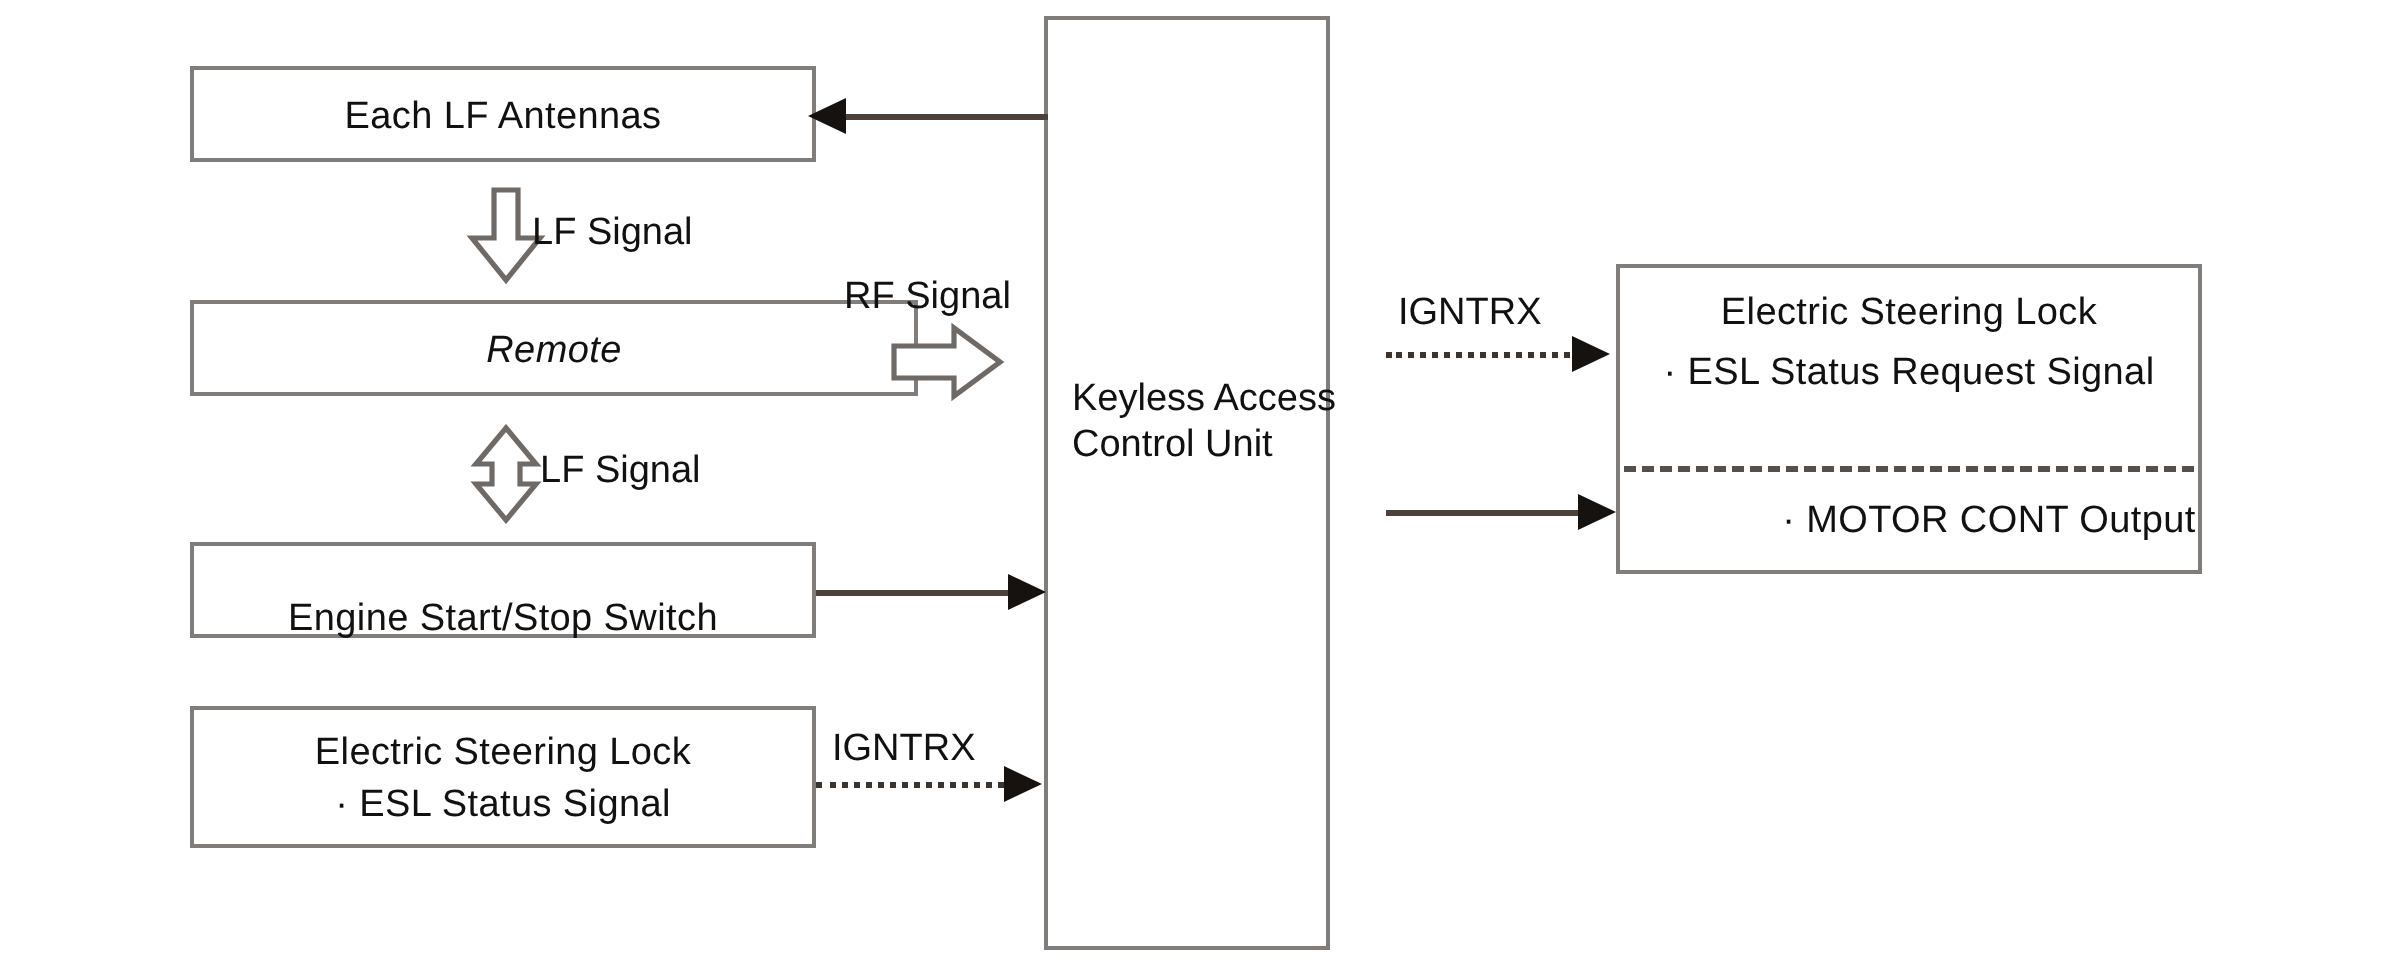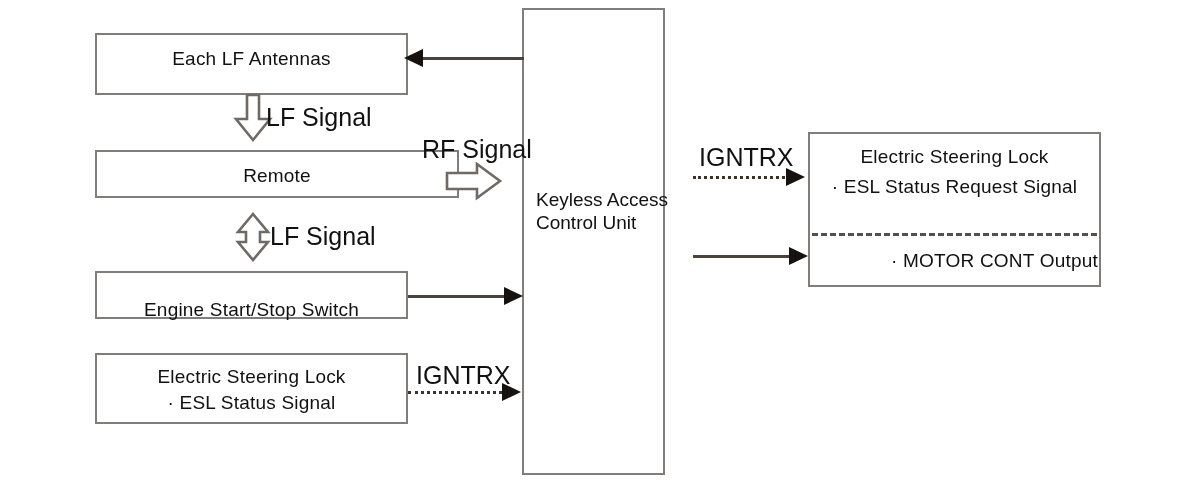--- a/index.html
+++ b/index.html
@@ -13,35 +13,35 @@
 
   
   .line-h{position:absolute;height:0;border-top:3px solid #4c423b;}
   .line-dot{position:absolute;height:0;border-top:3px dotted #3a332e;}
   .divider-dash{position:absolute;height:0;border-top:3px dashed #55504c;}
 
   
   .head-r{position:absolute;width:0;height:0;border-top:9px solid transparent;border-bottom:9px solid transparent;border-left:19px solid #16120f;}
   .head-l{position:absolute;width:0;height:0;border-top:9px solid transparent;border-bottom:9px solid transparent;border-right:19px solid #16120f;}
 
-  .label{position:absolute;color:#111111;font-size:25px;line-height:22px;white-space:pre;}
+  .label{position:absolute;color:#111111;font-size:19px;line-height:22px;white-space:pre;}
 
   .glyph{position:absolute;}
   .glyph svg{display:block;}
 </style>
 </head>
 <body>
 
 <div id="canvas">
 
-  <div class="box" style="left:95px;top:33px;width:313px;height:62px;">
+  <div class="box" style="left:95px;top:33px;width:313px;height:48px;">
     <div class="box-text" style="top:11px;">Each LF Antennas</div>
   </div>
 
-  <div class="box" style="left:95px;top:150px;width:364px;height:48px;">
+  <div class="box" style="left:95px;top:150px;width:364px;height:48px;font-style:italic;">
     <div class="box-text" style="top:11px;">Remote</div>
   </div>
 
   <div class="box" style="left:95px;top:271px;width:313px;height:48px;">
     <div class="box-text" style="top:24px;">Engine Start/Stop Switch</div>
   </div>
 
   <div class="box" style="left:95px;top:353px;width:313px;height:71px;">
     <div class="box-text" style="top:9px;">Electric Steering Lock</div>
     <div class="box-text" style="top:35px;">· ESL Status Signal</div>

